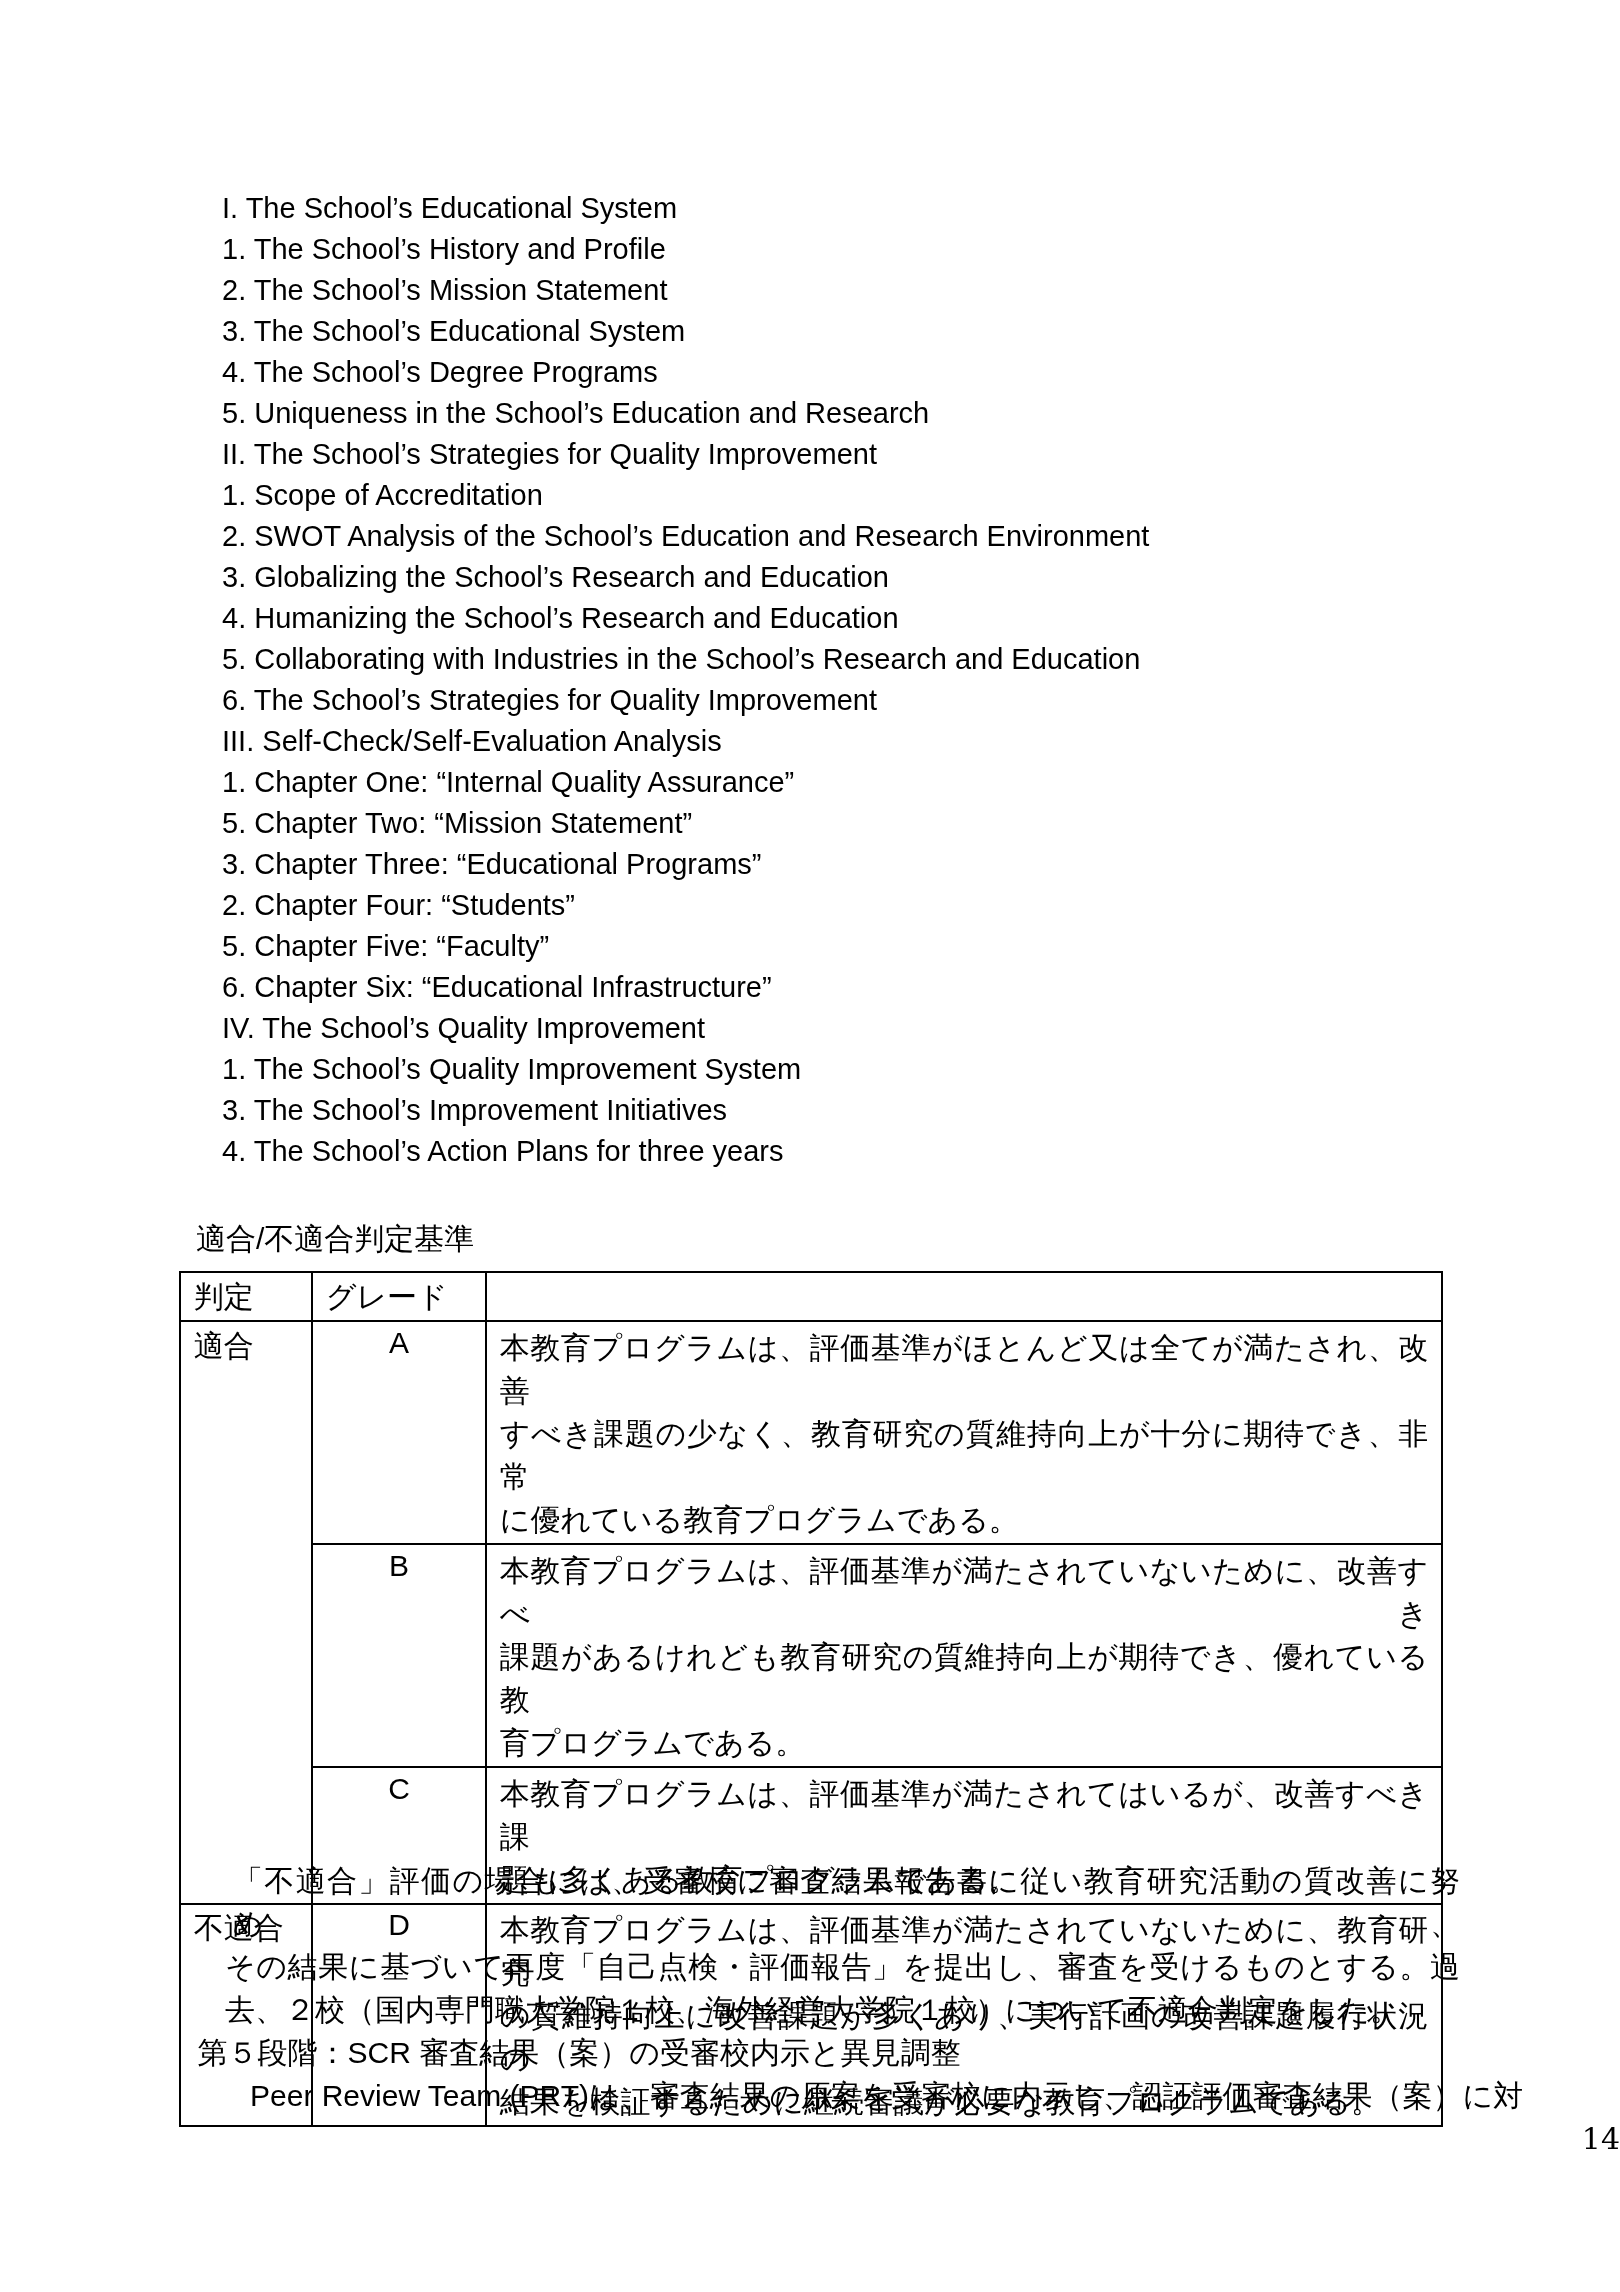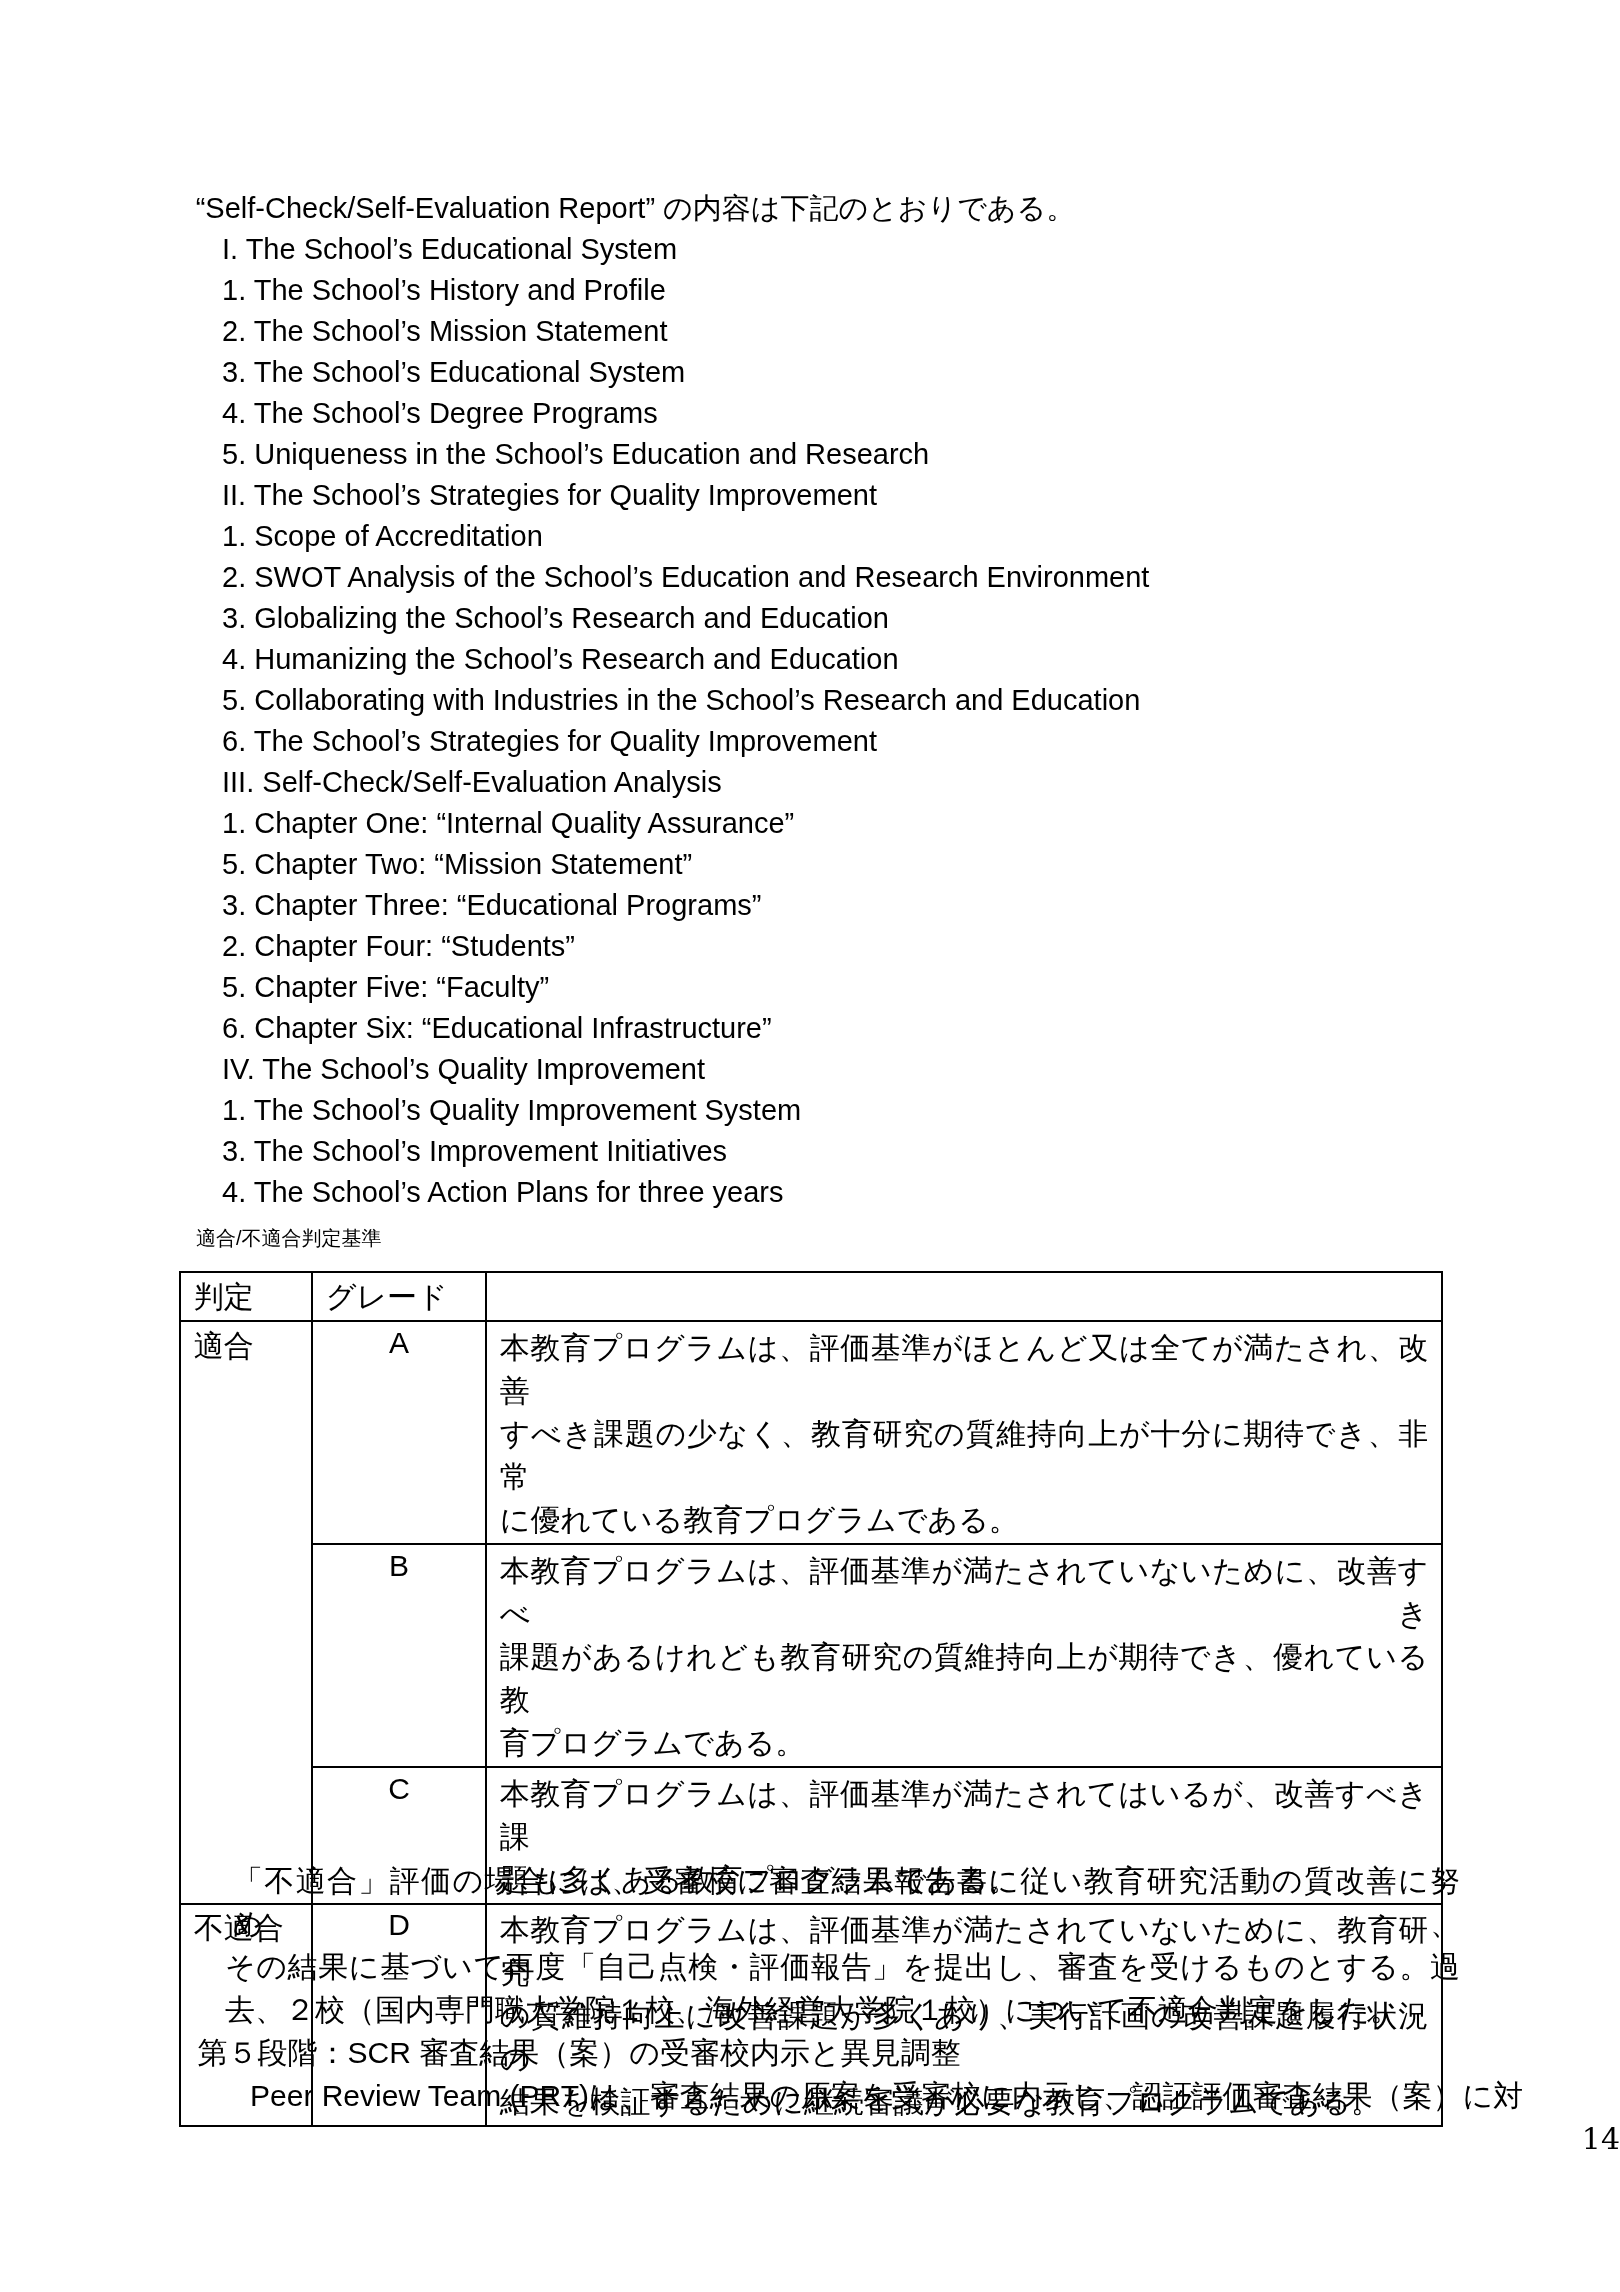--- a/index.html
+++ b/index.html
@@ -16,21 +16,21 @@
   .intro-block{
     position:absolute;left:179px;top:188px;width:1304px;
     font-size:29px;line-height:41px;white-space:nowrap;
   }
   .intro-line{margin-left:16.7px;}
   .toc-item{margin-left:43px;}
 
   
   .criteria-heading{
     position:absolute;left:196px;top:1219px;
-    font-size:20px;line-height:39px;
+    font-size:30px;line-height:39px;
   }
 
   
   table.criteria{
     position:absolute;left:179px;top:1271px;width:1262px;
     border-collapse:collapse;table-layout:fixed;
     border:2.9px solid #000;
   }
   table.criteria td{
     border:2px solid #000;
@@ -66,21 +66,20 @@
     font-family:"DejaVu Serif","Liberation Serif",serif;
     font-size:30px;
   }
 </style>
 </head>
 <body>
 
 <div class="page">
 
   <div class="intro-block">
-    <div class="intro-line">“Self-Check/Self-Evaluation Report” の内容は下記のとおりである。</div>
     <div class="toc-item">I. The School’s Educational System</div>
     <div class="toc-item">1. The School’s History and Profile</div>
     <div class="toc-item">2. The School’s Mission Statement</div>
     <div class="toc-item">3. The School’s Educational System</div>
     <div class="toc-item">4. The School’s Degree Programs</div>
     <div class="toc-item">5. Uniqueness in the School’s Education and Research</div>
     <div class="toc-item">II. The School’s Strategies for Quality Improvement</div>
     <div class="toc-item">1. Scope of Accreditation</div>
     <div class="toc-item">2. SWOT Analysis of the School’s Education and Research Environment</div>
     <div class="toc-item">3. Globalizing the School’s Research and Education</div>

